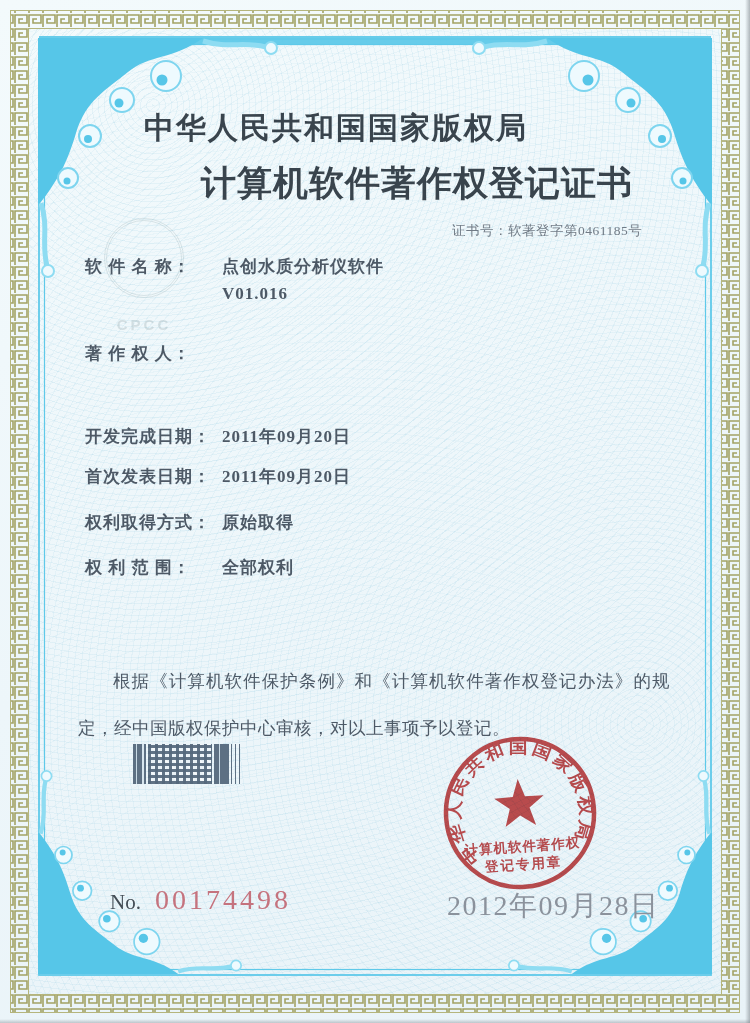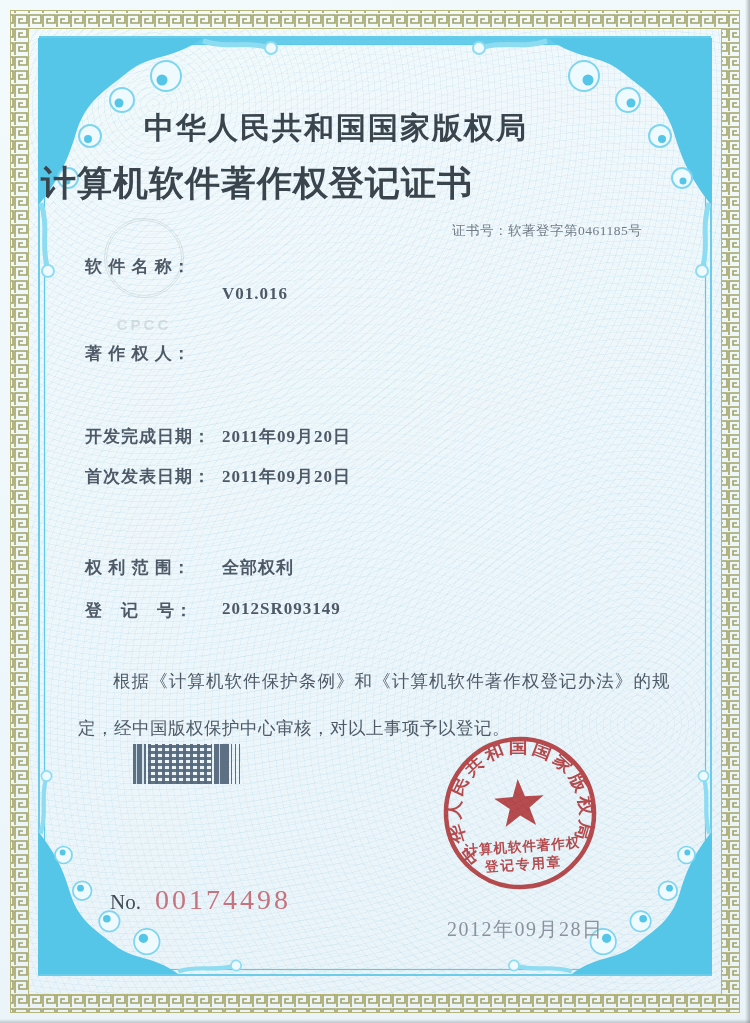--- a/index.html
+++ b/index.html
@@ -21,22 +21,22 @@
     background:linear-gradient(90deg,rgba(120,128,134,0),rgba(120,128,134,.55));}
   .scan-edge-b{position:absolute;left:0;bottom:0;width:100%;height:4px;
     background:linear-gradient(rgba(120,128,134,0),rgba(120,128,134,.4));}
 
   .authority{
     position:absolute;left:36px;top:108px;width:600px;margin:0;
     text-align:center;font-size:30px;font-weight:700;letter-spacing:2px;
     color:#39444d;
   }
   .cert-title{
-    position:absolute;left:34px;top:160px;width:612px;margin:0;
-    text-align:left;font-size:35px;font-weight:700;letter-spacing:1px;
+    position:absolute;left:14px;top:160px;width:612px;margin:0;
+    text-align:right;font-size:35px;font-weight:700;letter-spacing:1px;
     color:#39444d;
     padding-left:7px;
   }
   .certno{
     position:absolute;left:452px;top:222px;font-size:13.5px;color:#717b86;
     letter-spacing:.5px;white-space:nowrap;
   }
   .certno .lab{}
 
   .row{position:absolute;left:85px;width:610px;height:26px;
@@ -64,21 +64,21 @@
     repeating-linear-gradient(90deg,#5d7083 0 5px,#c9dbe6 5px 6px,#5d7083 6px 12px);}
   .barcode .b4{width:12px;background:
     repeating-linear-gradient(90deg,#5d7083 0 1.5px, rgba(0,0,0,0) 1.5px 4px);}
 
   .serial{position:absolute;left:110px;top:884px;font-size:21px;color:#434d56;
     white-space:nowrap;}
   .serial .num{margin-left:14px;color:#c5737e;font-size:28px;letter-spacing:3px;}
 
   .seal{position:absolute;left:440px;top:733px;width:160px;height:160px;
     opacity:.9;mix-blend-mode:multiply;transform:rotate(-4deg);}
-  .issue-date{position:absolute;left:447px;top:916px;font-size:20px;
+  .issue-date{position:absolute;left:447px;top:887px;font-size:28px;
     color:#8b929c;letter-spacing:1.5px;}
 
   .watermark{position:absolute;left:100px;top:218px;width:88px;height:96px;
     opacity:.45;pointer-events:none;text-align:center;}
   .watermark .ring{display:block;width:74px;height:74px;margin:0 auto;
     border:3px double rgba(145,168,172,.6);border-radius:50%;}
   .watermark .wm-text{display:block;margin-top:18px;font-family:"Liberation Sans","DejaVu Sans",sans-serif;
     font-weight:700;font-size:15px;letter-spacing:3px;color:rgba(140,162,166,.65);}
 </style>
 </head>
@@ -131,40 +131,41 @@
 
   <h1 class="authority">中华人民共和国国家版权局</h1>
   <h2 class="cert-title">计算机软件著作权登记证书</h2>
 
   <div class="certno">
     <span class="lab">证书号：</span><span class="valx">软著登字第0461185号</span>
   </div>
 
   <div class="row r0">
     <span class="lbl">软 件 名 称：</span>
+    <span class="val">点创水质分析仪软件</span>
     <span class="val2">V01.016</span>
   </div>
   <div class="row r1">
     <span class="lbl">著 作 权 人：</span>
   </div>
   <div class="row r2">
     <span class="lbl">开发完成日期：</span>
     <span class="val">2011年09月20日</span>
   </div>
   <div class="row r3">
     <span class="lbl">首次发表日期：</span>
     <span class="val">2011年09月20日</span>
   </div>
+  <div class="row r4">
+    <span class="lbl">权利取得方式：</span>
+    <span class="val">原始取得</span>
+  </div>
   <div class="row r5">
     <span class="lbl">权 利 范 围：</span>
     <span class="val">全部权利</span>
-  </div>
-  <div class="row r6">
-    <span class="lbl">登　记　号：</span>
-    <span class="val">2012SR093149</span>
   </div>
 
   <p class="statement">根据《计算机软件保护条例》和《计算机软件著作权登记办法》的规定，经中国版权保护中心审核，对以上事项予以登记。</p>
 
   <div class="barcode">
     <div class="b1"></div>
     <div class="b2"></div>
     <div class="b3"></div>
     <div class="b4"></div>
   </div>

